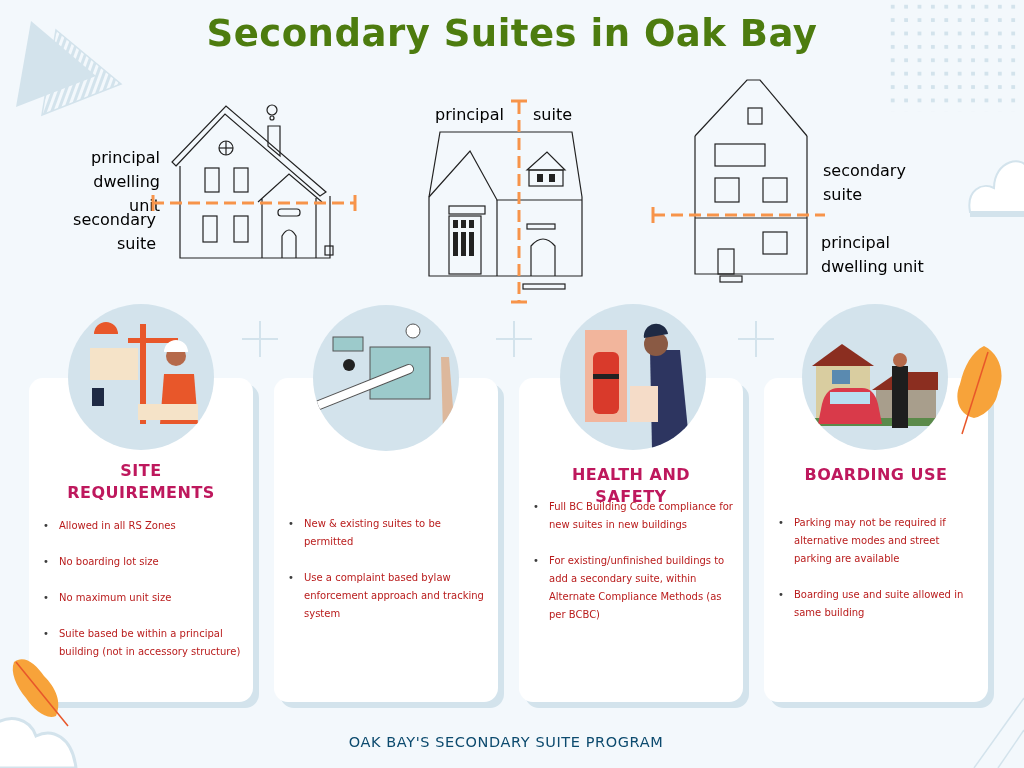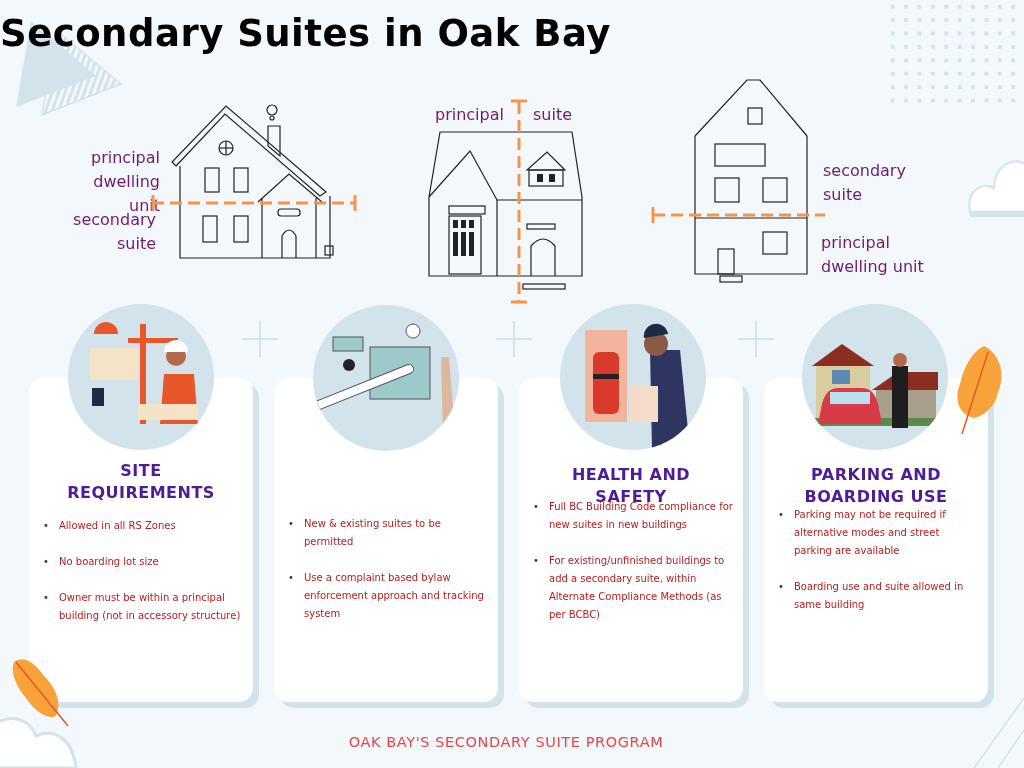--- a/index.html
+++ b/index.html
@@ -4,38 +4,38 @@
 <style>
   html, body { margin:0; padding:0; }
   body {
     width:1024px; height:768px; overflow:hidden; position:relative;
     background:#f3f8fc;
     font-family:"Liberation Sans", sans-serif;
     color:#3a3a3a;
   }
   .abs { position:absolute; }
   .title {
-    position:absolute; left:0; top:12px; width:1024px; 
+    position:absolute; left:0; top:12px; width:1024px; text-align:center;
     font-family:"DejaVu Sans", sans-serif; font-weight:bold;
-    font-size:37px; letter-spacing:0.5px; color:#000000;
+    font-size:37px; letter-spacing:0.5px; color:#4d7c0f;
   }
   .label {
     position:absolute; font-family:"DejaVu Sans", sans-serif;
-    font-size:16px; color:#701a75; line-height:24px;
+    font-size:16px; color:#000000; line-height:24px;
   }
   .label.right { text-align:right; }
   .card {
     position:absolute; top:378px; width:224px; height:324px;
     background:#ffffff; border-radius:14px;
     box-shadow:6px 6px 0 #d3e3ec;
   }
   .card-title {
     position:absolute; left:0; width:100%; text-align:center;
     font-family:"DejaVu Sans", sans-serif; font-weight:bold;
-    font-size:16px; line-height:22px; color:#4c1d95; letter-spacing:0.5px;
+    font-size:16px; line-height:22px; color:#be185d; letter-spacing:0.5px;
   }
   .card ul {
     position:absolute; left:0; margin:0; padding:0 10px 0 30px;
     list-style:none;
   }
   .card li {
     position:relative; font-family:"DejaVu Sans", sans-serif;
     font-size:10px; line-height:18px; color:#b91c1c; margin-bottom:18px;
   }
   .card li::before {
@@ -46,21 +46,21 @@
   .circle {
     position:absolute; width:146px; height:146px; border-radius:50%;
     background:#d3e3ec; overflow:hidden;
   }
   .plus { position:absolute; width:36px; height:36px; }
   .plus::before, .plus::after { content:""; position:absolute; background:#d3e3ec; }
   .plus::before { left:17px; top:0; width:2px; height:36px; }
   .plus::after { top:17px; left:0; height:2px; width:36px; }
   .footer {
     position:absolute; left:0; width:1012px; top:734px; text-align:center;
-    font-family:"DejaVu Sans", sans-serif; font-size:14.5px; letter-spacing:0.6px; color:#ef4444;
+    font-family:"DejaVu Sans", sans-serif; font-size:14.5px; letter-spacing:0.6px; color:#0c4a6e;
   }
   .dots {
     position:absolute; left:886px; top:0; width:138px; height:112px;
     background-image:radial-gradient(circle, #d3e3ec 2px, transparent 2.4px);
     background-size:13.4px 13.4px;
   }
 </style>
 </head>
 <body>
 
@@ -181,21 +181,22 @@
 <div class="plus" style="left:738px;top:321px"></div>
 
 <div class="card" style="left:29px">
   <div class="card-title" style="top:82px">
     <div>SITE</div>
     <div>REQUIREMENTS</div>
   </div>
   <ul style="top:139px">
     <li>Allowed in all RS Zones</li>
     <li>No boarding lot size</li>
-    <li>Owner must be within a principal building (not in accessory structure)</li>
+    <li>No maximum unit size</li>
+    <li>Suite based be within a principal building (not in accessory structure)</li>
   </ul>
 </div>
 <div class="circle" style="left:68px;top:304px">
   <svg width="146" height="146">
     <rect x="22" y="44" width="48" height="32" fill="#f5e3c8"></rect>
     <path d="M26,30 a12,12 0 0,1 24,0 z" fill="#e8572a"></path>
     <rect x="72" y="20" width="6" height="100" fill="#e8572a"></rect>
       <rect x="60" y="34" width="50" height="5" fill="#e8572a"></rect>
     <rect x="24" y="84" width="12" height="18" fill="#1e2a44"></rect>
     <path d="M96,70 L126,70 L130,120 L92,120 Z" fill="#e8572a"></path>
@@ -240,24 +241,23 @@
     <rect x="33" y="70" width="26" height="5" fill="#222"></rect>
     <path d="M90,46 L120,46 L130,146 L92,146 Z" fill="#2d3560"></path>
     <circle cx="96" cy="40" r="12" fill="#8a5a44"></circle>
     <path d="M84,34 a12,12 0 0,1 24,-4 z" fill="#1e2a44"></path>
     <rect x="70" y="82" width="28" height="36" fill="#f5dcc8"></rect>
   </svg>
 </div>
 
 <div class="card" style="left:764px">
   <div class="card-title" style="top:86px">
-    <div>PARKING AND</div>
     <div>BOARDING USE</div>
   </div>
-  <ul style="top:128px">
+  <ul style="top:136px">
     <li>Parking may not be required if alternative modes and street parking are available</li>
     <li>Boarding use and suite allowed in same building</li>
   </ul>
 </div>
 <div class="circle" style="left:802px;top:304px">
   <svg width="146" height="146">
     <rect x="4" y="114" width="140" height="8" fill="#5b8a4a"></rect>
     <path d="M10,62 L40,40 L72,62 Z" fill="#8b2e20"></path>
     <rect x="14" y="62" width="54" height="52" fill="#d9cda0"></rect>
     <rect x="30" y="66" width="18" height="14" fill="#5a8ab0"></rect>

